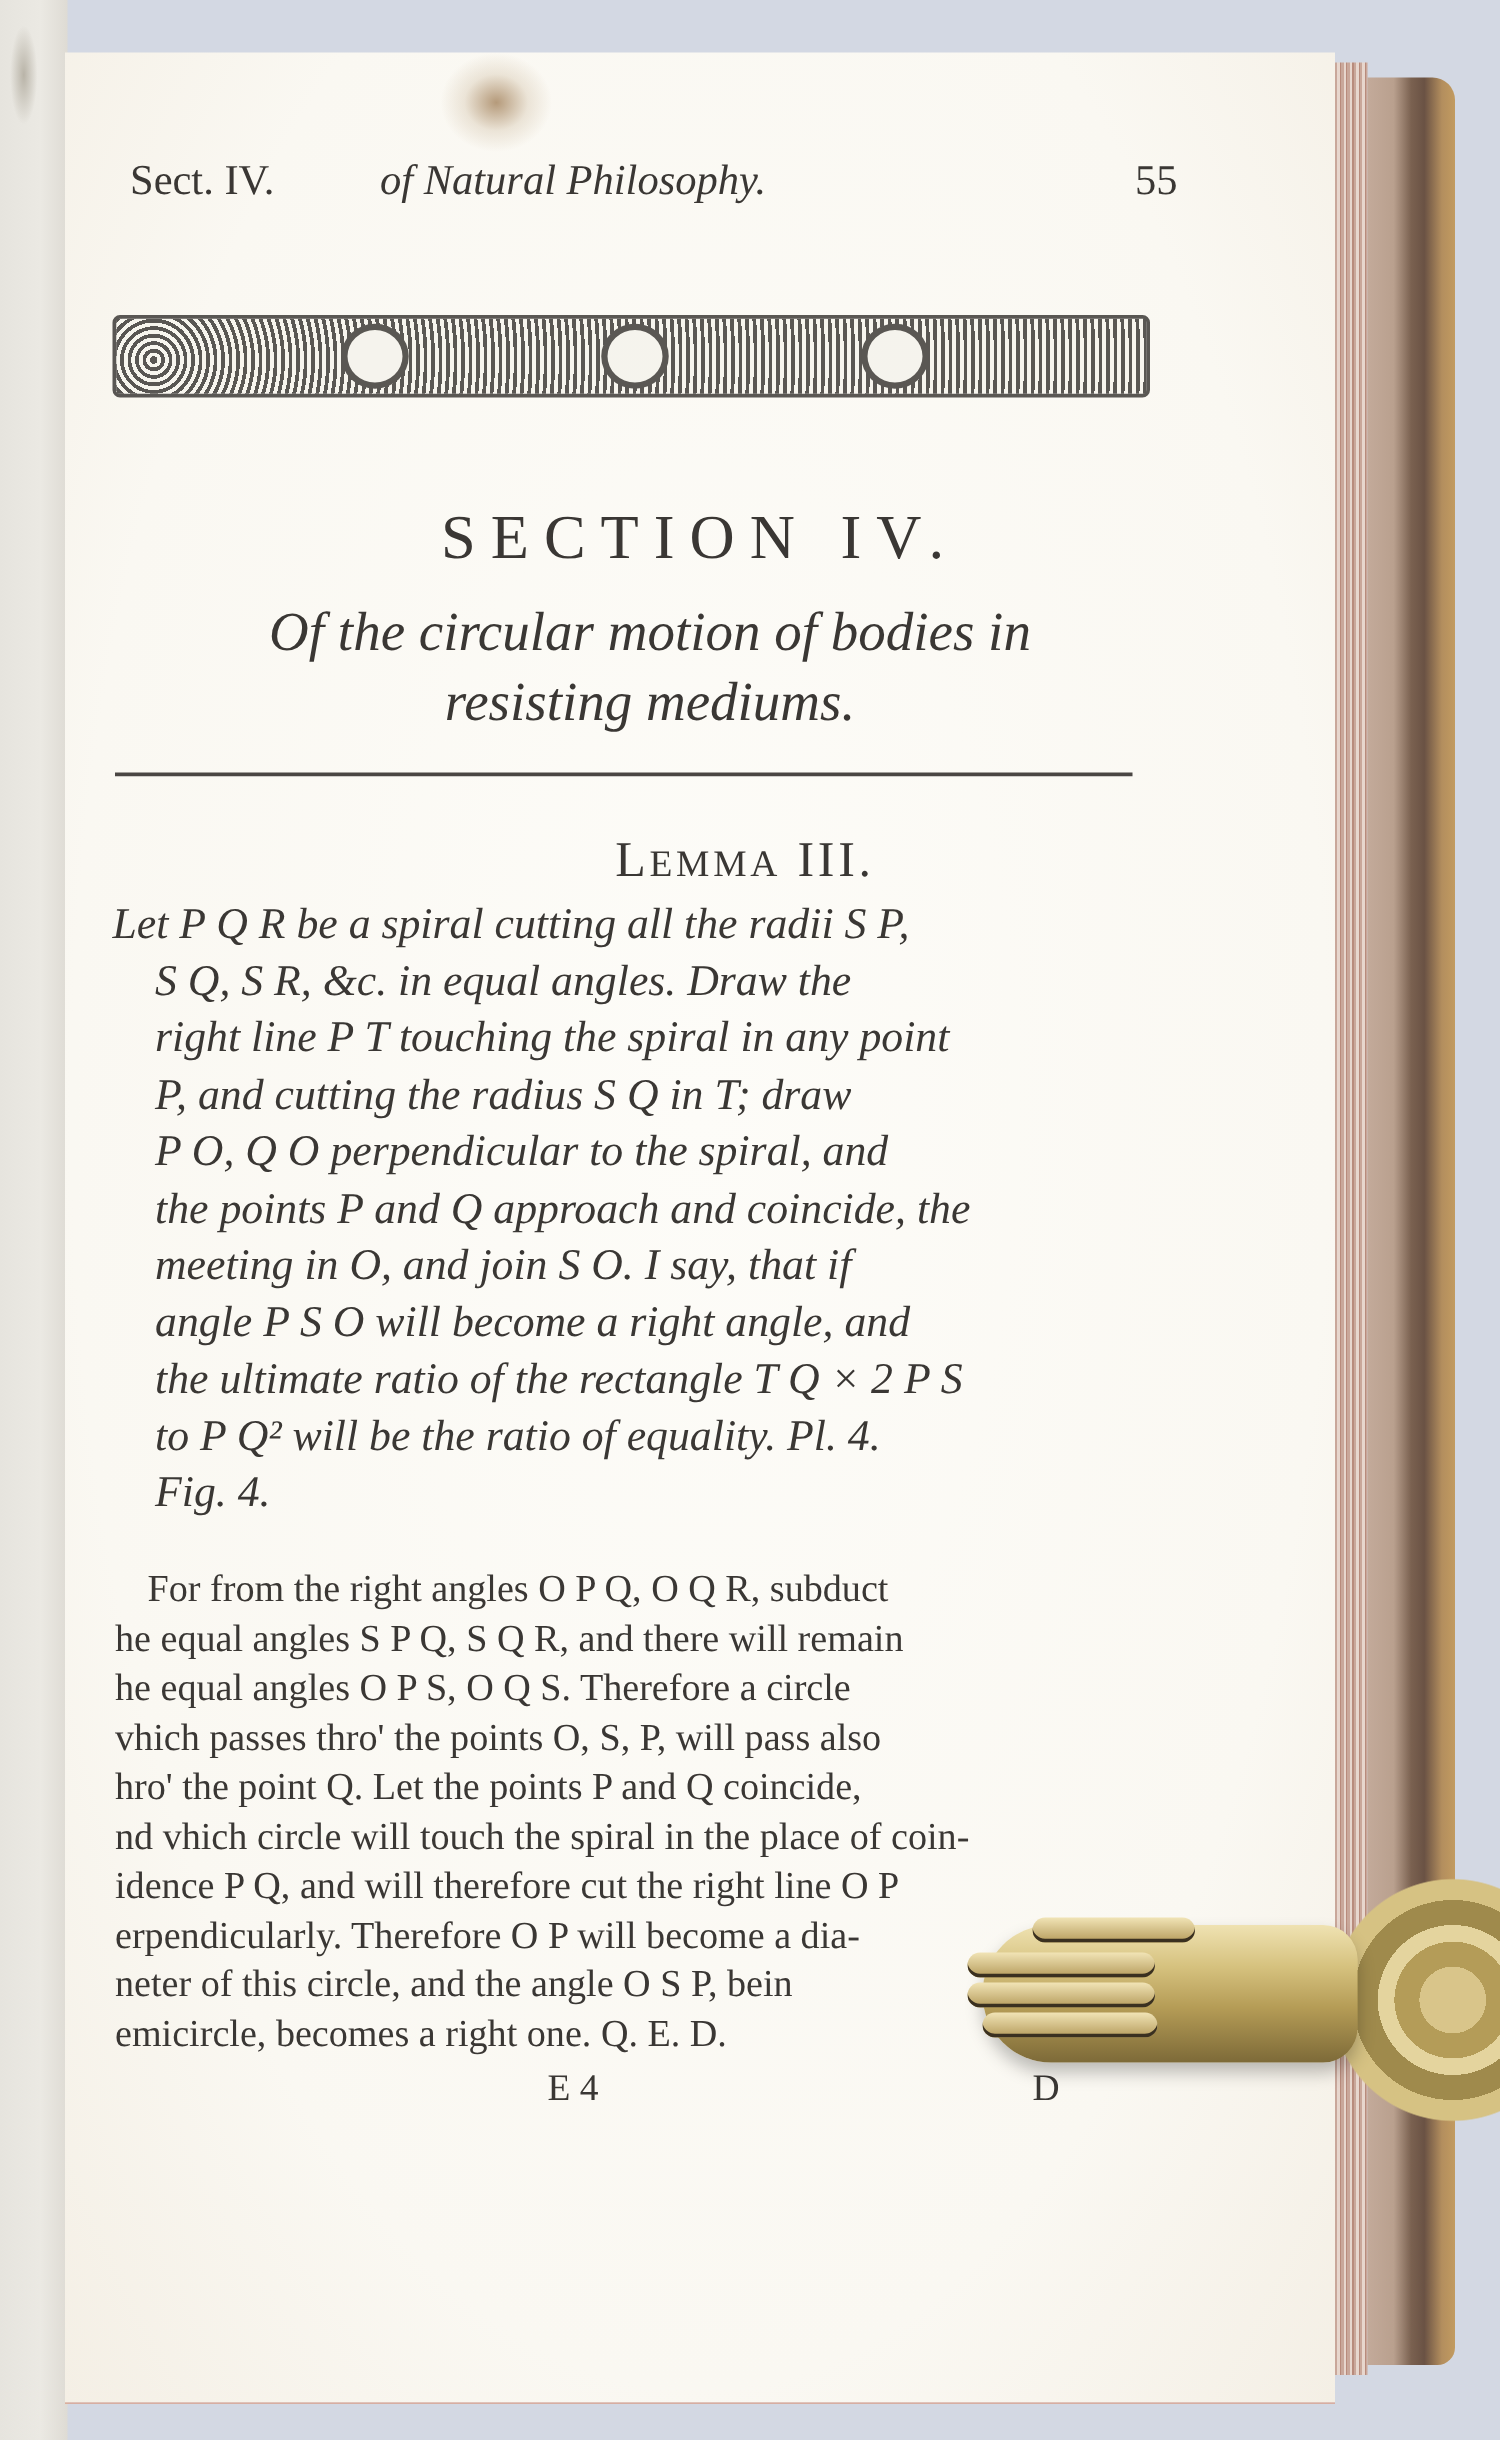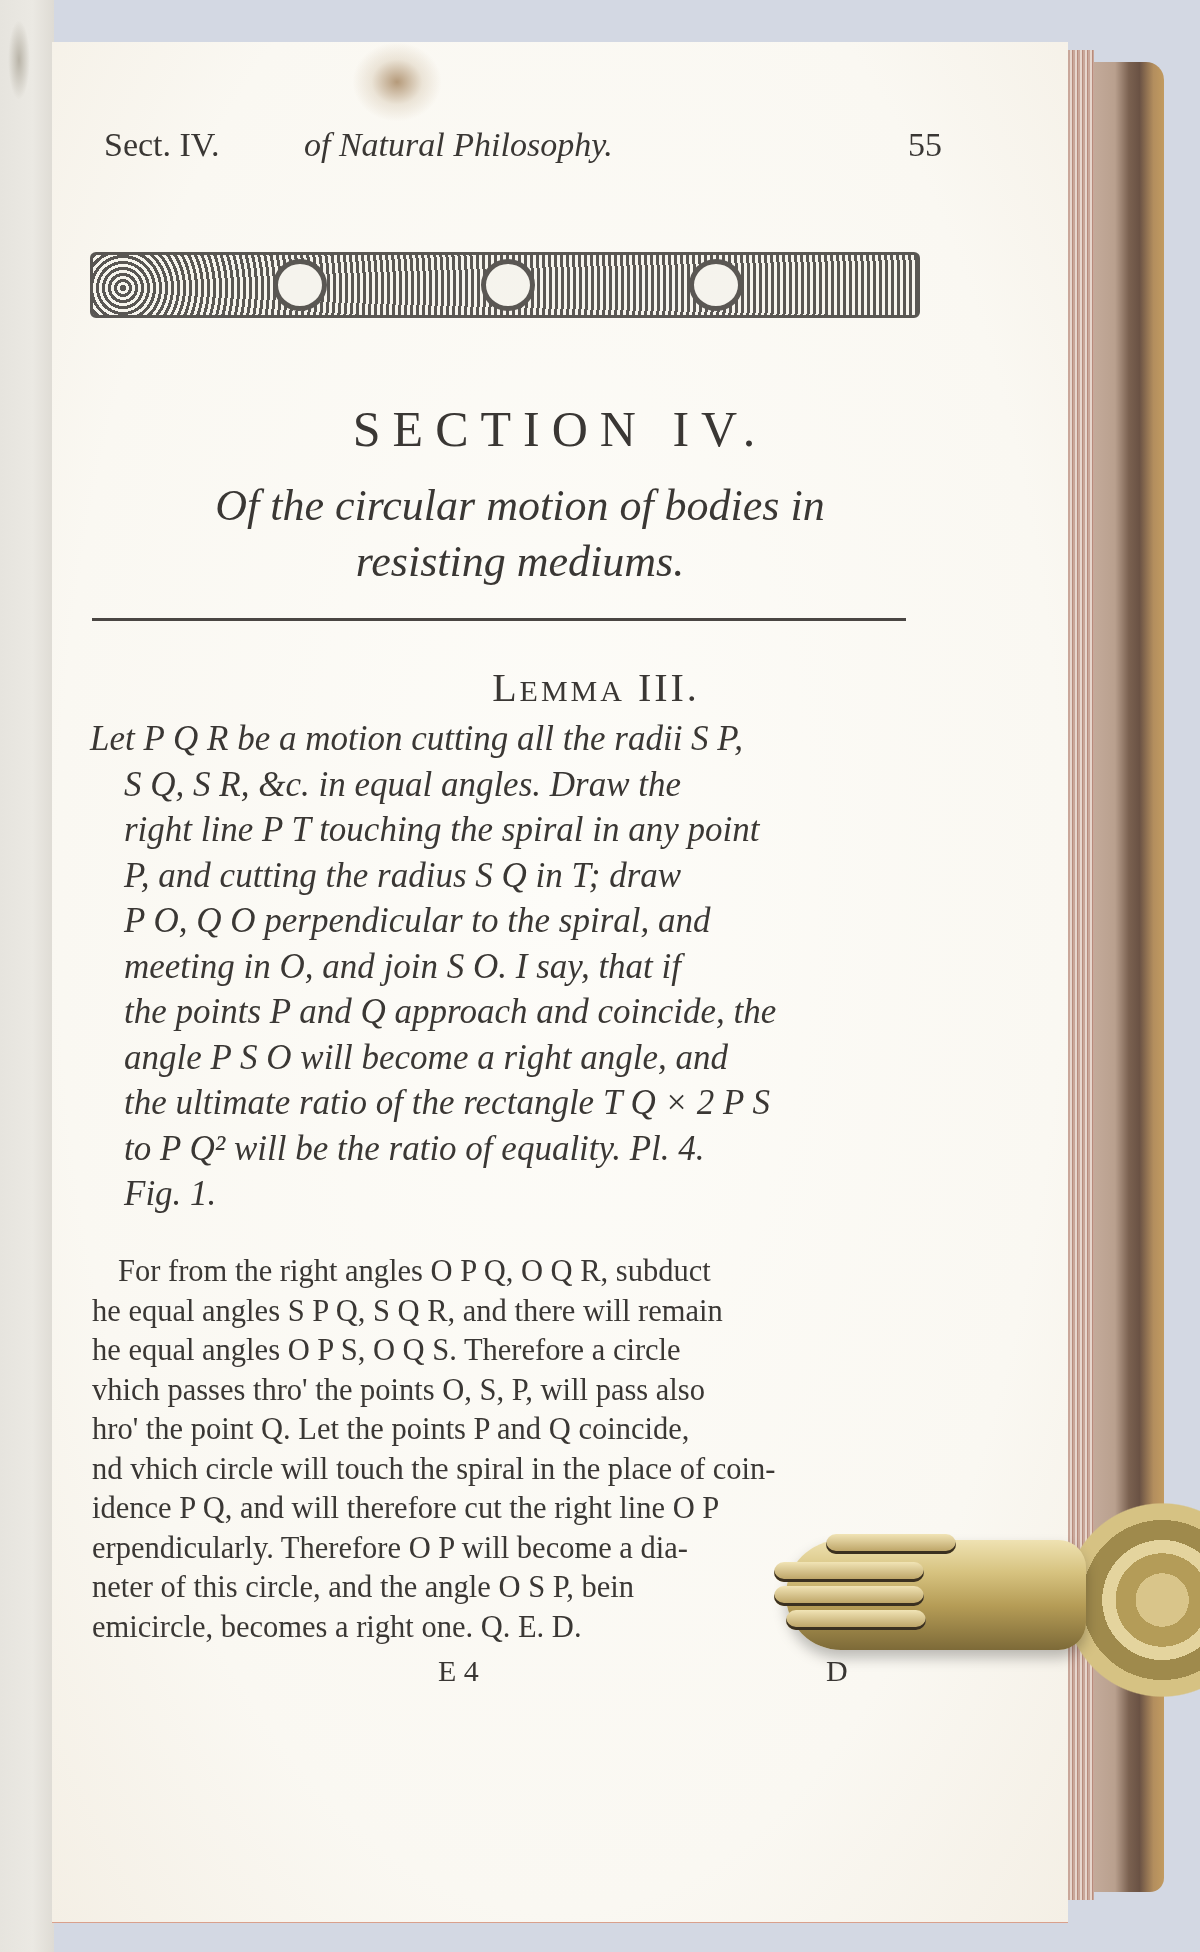--- a/index.html
+++ b/index.html
@@ -84,31 +84,31 @@
 </div>
 
 <div class="rule"></div>
 
 <div class="lemma">
   <span>L</span><span class="sc">EMMA</span>
   <span>III.</span>
 </div>
 
 <div class="statement">
-  <span class="line">Let P Q R be a motion cutting all the radii S P,</span>
+  <span class="line">Let P Q R be a spiral cutting all the radii S P,</span>
   <span class="line indent">S Q, S R, &amp;c. in equal angles. Draw the</span>
   <span class="line indent">right line P T touching the spiral in any point</span>
   <span class="line indent">P, and cutting the radius S Q in T; draw</span>
   <span class="line indent">P O, Q O perpendicular to the spiral, and</span>
+  <span class="line indent">the points P and Q approach and coincide, the</span>
   <span class="line indent">meeting in O, and join S O. I say, that if</span>
-  <span class="line indent">the points P and Q approach and coincide, the</span>
   <span class="line indent">angle P S O will become a right angle, and</span>
   <span class="line indent">the ultimate ratio of the rectangle T Q × 2 P S</span>
   <span class="line indent">to P Q² will be the ratio of equality. Pl. 4.</span>
-  <span class="line indent">Fig. 1.</span>
+  <span class="line indent">Fig. 4.</span>
 </div>
 
 <div class="proof">
   <span class="line" style="padding-left:26px">For from the right angles O P Q, O Q R, subduct</span>
   <span class="line">he equal angles S P Q, S Q R, and there will remain</span>
   <span class="line">he equal angles O P S, O Q S. Therefore a circle</span>
   <span class="line">vhich passes thro' the points O, S, P, will pass also</span>
   <span class="line">hro' the point Q. Let the points P and Q coincide,</span>
   <span class="line">nd vhich circle will touch the spiral in the place of coin-</span>
   <span class="line">idence P Q, and will therefore cut the right line O P</span>

